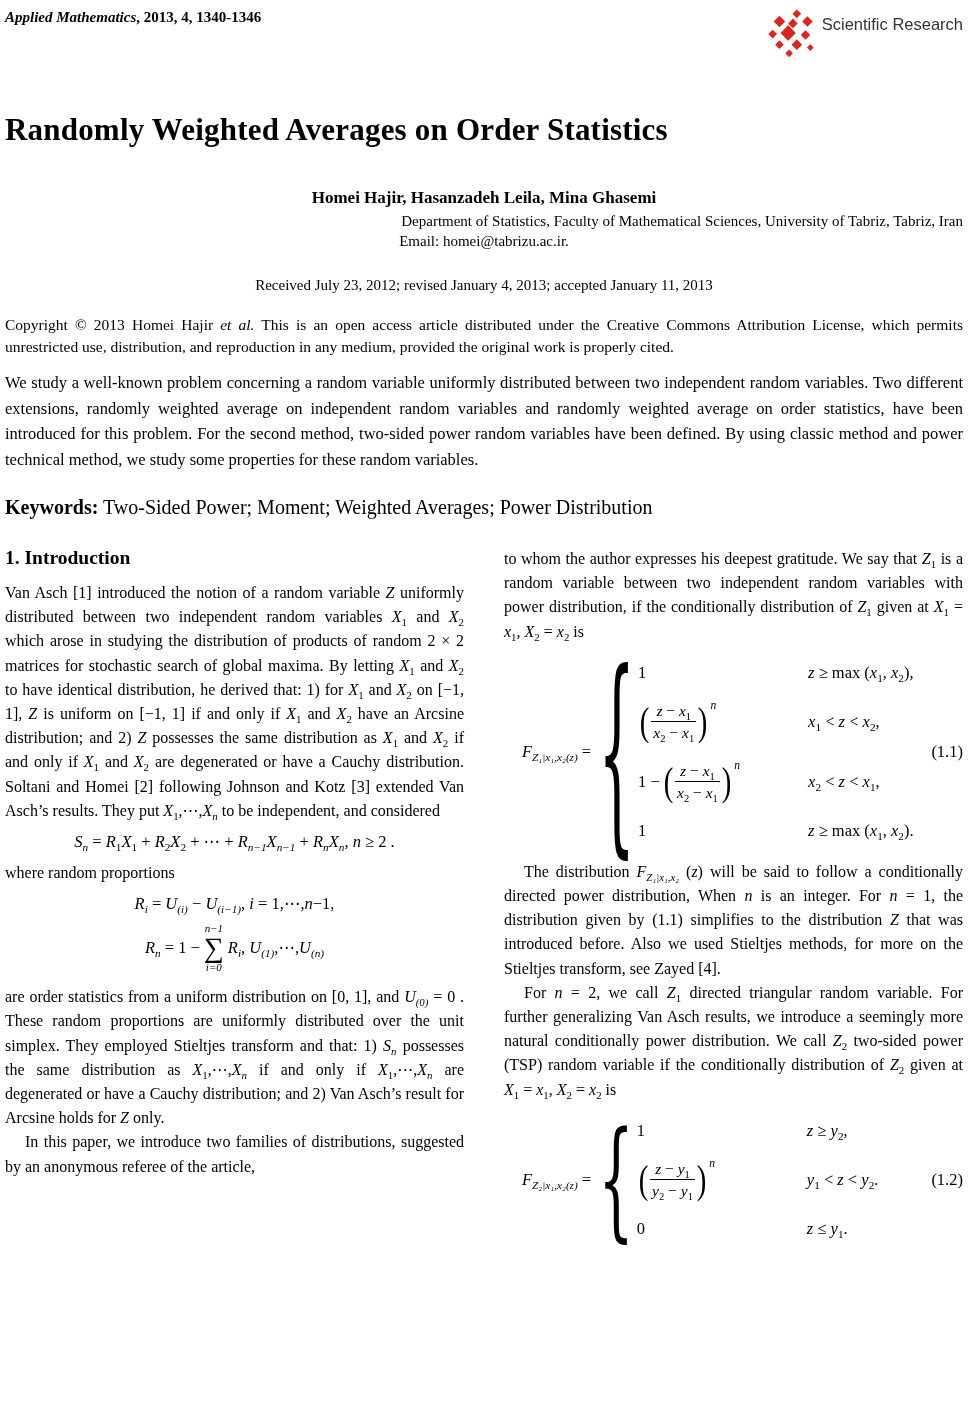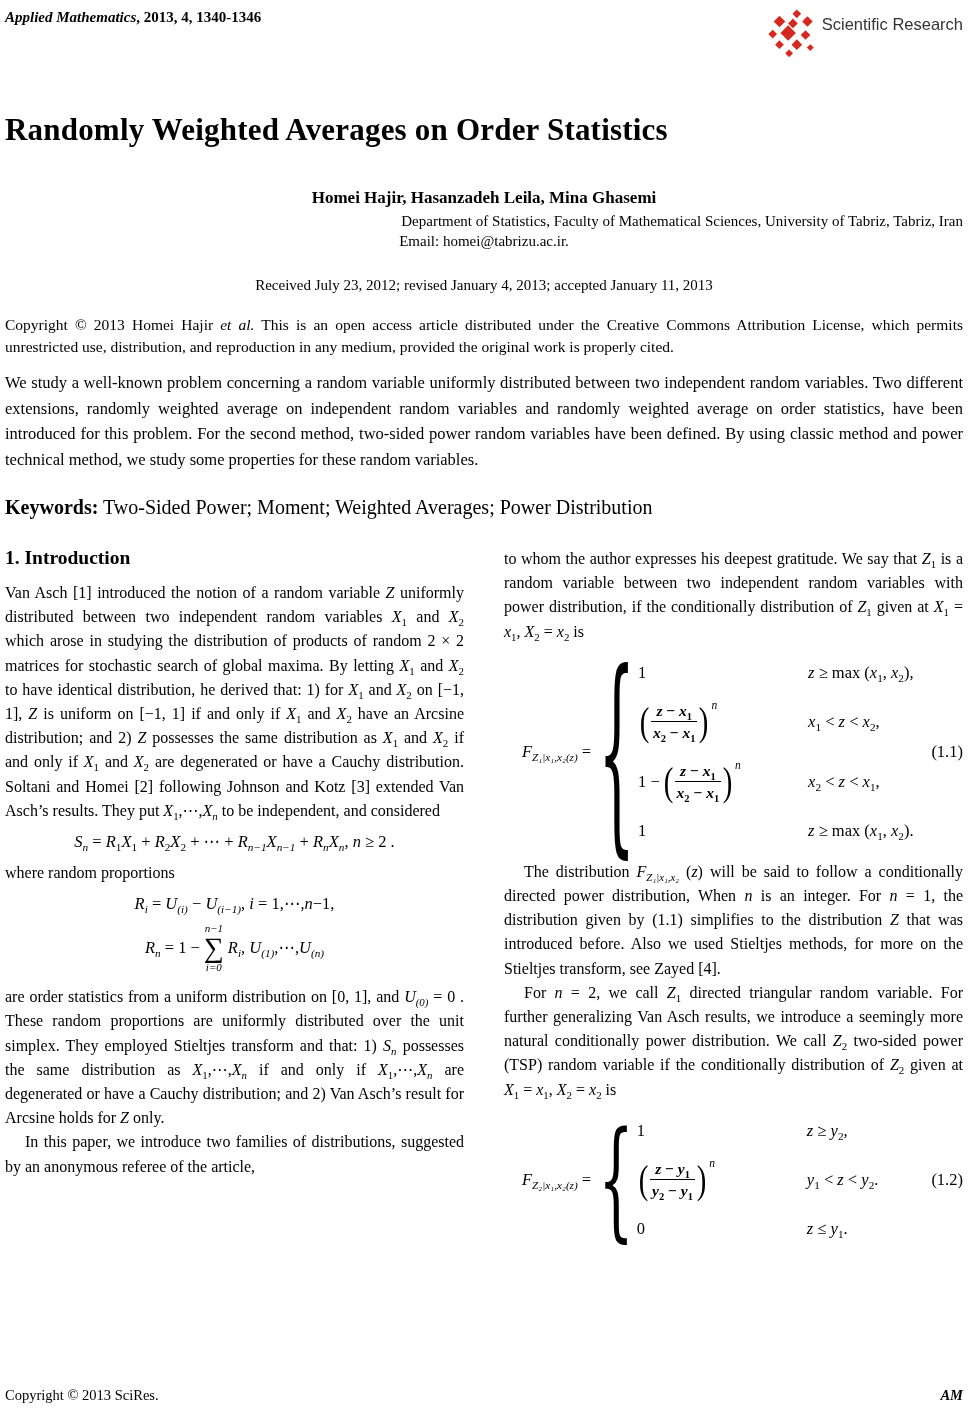--- a/index.html
+++ b/index.html
@@ -49,21 +49,21 @@
   .eq-lhs{margin:0 4px 0 18px;white-space:nowrap;}
   .brace{display:inline-block;line-height:1;font-family:"DejaVu Serif",serif;margin:0 3px;}
   .b4{font-size:58px;transform:scaleY(3.7);}
   .b3{font-size:56px;transform:scaleY(2.3);}
   .cases{display:flex;flex-direction:column;}
   .case{display:flex;align-items:center;}
   .ch-s{height:38px;}
   .ch-f{height:60px;}
   .case .expr{width:170px;display:inline-flex;align-items:center;white-space:nowrap;}
   .cond{white-space:nowrap;}
-  .frac{display:inline-flex;flex-direction:column;text-align:center;font-size:15.5px;line-height:1.25;font-weight:bold;}
+  .frac{display:inline-flex;flex-direction:column;text-align:center;font-size:15.5px;line-height:1.25;}
   .num{border-bottom:1px solid #000;padding:0 5px 1px 5px;}
   .den{padding-top:1px;}
   .bp{font-size:40px;line-height:0;display:inline-block;transform:scaleX(.72);font-weight:normal;}
   .pw{font-size:11.5px;transform:translateY(-17px);display:inline-block;margin-left:1px;}
   .pre{margin-right:2px;}
   .eqno{margin-left:auto;white-space:nowrap;}
 
   
   .ftr{position:absolute;left:5px;right:5px;bottom:13px;display:flex;justify-content:space-between;font-size:14.5px;}
   .am{font-weight:bold;font-style:italic;}
@@ -209,18 +209,14 @@
                 <span>0</span>
               </span>
             <span class="cond"><span style="font-style: italic;">z</span><span> ≤ </span><span style="font-style: italic;">y</span><sub>1</sub><span>.</span></span>
           </div>
         </div>
         <span class="eqno">(1.2)</span>
       </div>
     </div>
   </div>
 
-  <div class="ftr">
-    <span>Copyright © 2013 SciRes.</span>
-    <span class="am">AM</span>
-  </div>
 
 </div>
 
 </body></html>

